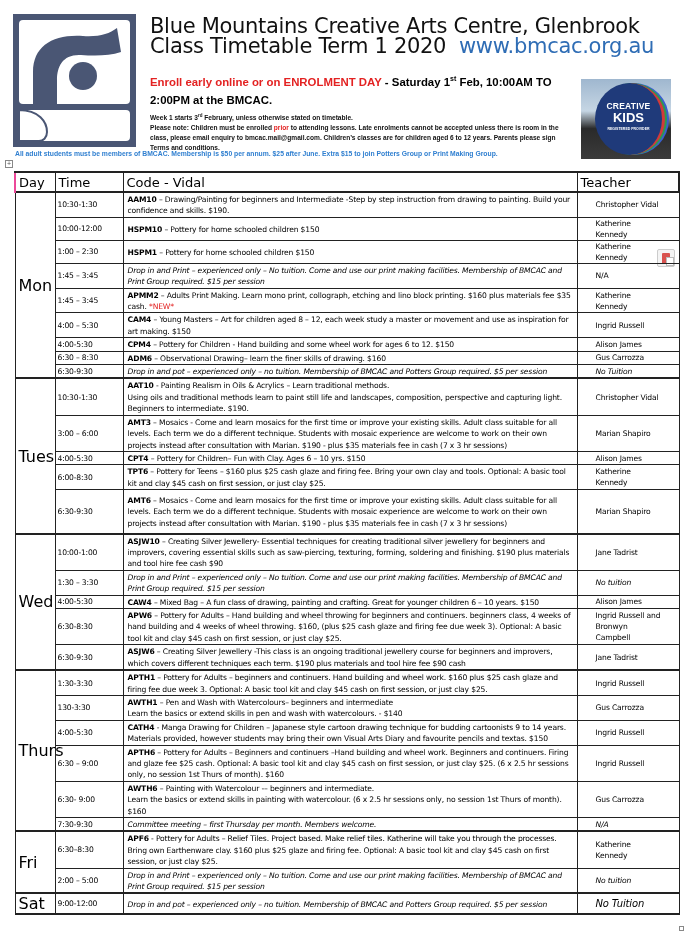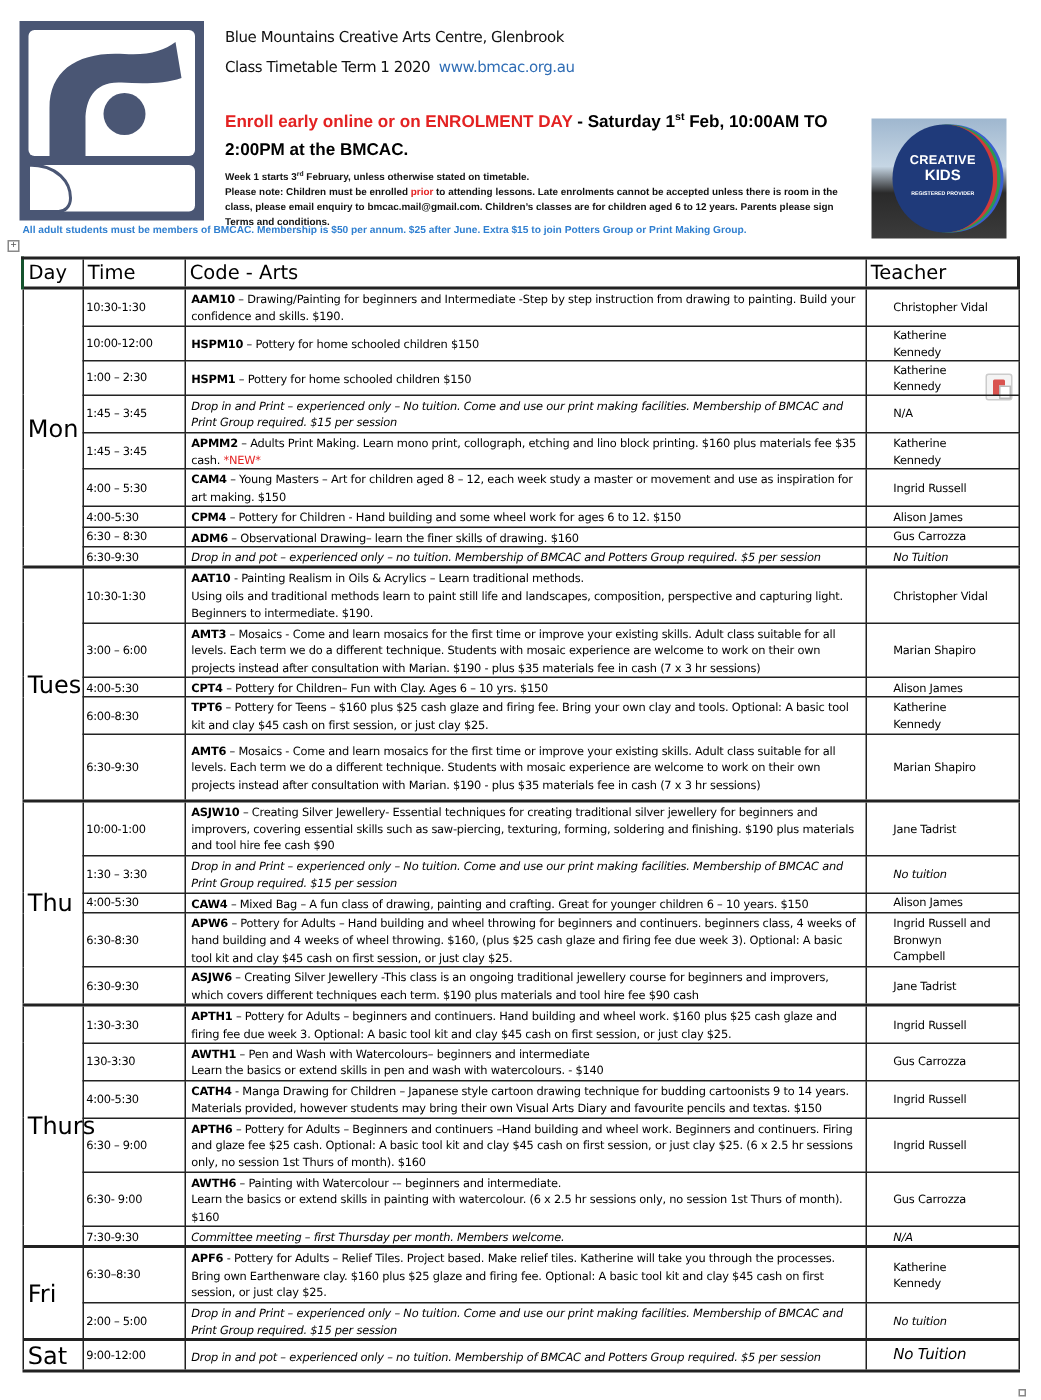--- a/index.html
+++ b/index.html
@@ -2,37 +2,37 @@
 <html><head>
 <meta charset="utf-8">
 <style>
   * { box-sizing: border-box; margin: 0; padding: 0; }
   html, body { width: 694px; height: 933px; background: #ffffff; overflow: hidden; }
   body { position: relative; font-family: "Liberation Sans", sans-serif; color: #000; }
 
   .logo { position: absolute; left: 13px; top: 14px; width: 123px; height: 133px; background: #4a5674; }
   .logo svg { width: 100%; height: 100%; display: block; }
 
-  .title { position: absolute; left: 150px; top: 16px; font-family: "DejaVu Sans", sans-serif; font-size: 10px; line-height: 20px; color: #111; letter-spacing: -0.3px; }
+  .title { position: absolute; left: 150px; top: 16px; font-family: "DejaVu Sans", sans-serif; font-size: 21px; line-height: 20px; color: #111; letter-spacing: -0.3px; }
   .title .url { color: #2f6db5; }
 
   .enroll { position: absolute; left: 150px; top: 70px; width: 410px; font-size: 11.4px; font-weight: bold; line-height: 18px; color: #000; }
   .enroll .red { color: #e32222; }
   .enroll sup { font-size: 7px; }
 
   .notes { position: absolute; left: 150px; top: 111px; width: 418px; font-size: 6.6px; font-weight: bold; line-height: 10px; color: #111; }
   .notes .red { color: #e32222; }
   .notes sup { font-size: 4.5px; }
 
   .membership { position: absolute; left: 15px; top: 150px; font-size: 6.8px; font-weight: bold; color: #2f7fd0; white-space: nowrap; }
 
   .badge { position: absolute; left: 581px; top: 79px; width: 90px; height: 80px; background: linear-gradient(#9fb7cf 0%, #c6d6e4 40%, #2a2a2a 62%, #3b3b3b 100%); overflow: hidden; }
   .badge .disc { position: absolute; left: 14px; top: 4px; width: 70px; height: 72px; border-radius: 50%; background: #1f3a7a; border-right: 3px solid #d23a3a; box-shadow: 2px 0 0 #2e9a4e, 4px 0 0 #3a5fcf; color: #fff; text-align: center; font-weight: bold; }
   .badge .t1 { font-size: 8.5px; margin-top: 18px; letter-spacing: 0.2px; }
-  .badge .t2 { font-size: 10px; line-height: 13px; }
+  .badge .t2 { font-size: 13px; line-height: 13px; }
   .badge .t3 { font-size: 3.5px; margin-top: 3px; }
 
   .move-handle { position: absolute; left: 5px; top: 160px; width: 8px; height: 8px; border: 1px solid #888; font-size: 7px; line-height: 6px; text-align: center; color: #555; }
   .resize-handle { position: absolute; left: 679px; top: 926px; width: 5px; height: 5px; border: 1px solid #888; }
   .paste-icon { position: absolute; left: 657px; top: 249px; width: 18px; height: 18px; border: 1px solid #ccc; background: #f4f4f4; border-radius: 2px; }
   .paste-icon::before { content: ""; position: absolute; left: 4px; top: 3px; width: 8px; height: 11px; background: #d9534f; border-radius: 1px; }
   .paste-icon::after { content: ""; position: absolute; left: 8px; top: 7px; width: 6px; height: 7px; background: #fff; border: 1px solid #bbb; }
 
   table.tt { position: absolute; left: 14px; top: 171px; width: 664px; border-collapse: collapse; table-layout: fixed; }
   table.tt td, table.tt th { border: 1px solid #222; vertical-align: middle; font-family: "DejaVu Sans", sans-serif; }
@@ -90,23 +90,23 @@
 
 <table class="tt" id="tt">
   <colgroup>
       <col class="c-day">
       <col class="c-time">
       <col class="c-class">
       <col class="c-teacher">
     </colgroup>
   <thead>
     <tr>
-      <th style="border-left:2px solid #14532d">Day</th>
+      <th style="border-left:2px solid #ec4899">Day</th>
       <th>Time</th>
-      <th>Code - Arts</th>
+      <th>Code - Vidal</th>
       <th style="border-right:2px solid #222">Teacher</th>
     </tr>
   </thead>
   <tbody id="tt-body">
       <tr class="daystart">
         <td class="day" rowspan="9">Mon</td>
         <td class="time">10:30-1:30</td>
         <td class="cls"><b>AAM10</b><span style="white-space: pre-line;"> – Drawing/Painting for beginners and Intermediate -Step by step instruction from drawing to painting. Build your confidence and skills. $190.</span></td>
         <td class="teacher">Christopher Vidal</td>
       </tr>
@@ -171,21 +171,21 @@
         <td class="time">6:00-8:30</td>
         <td class="cls"><b>TPT6</b><span style="white-space: pre-line;"> – Pottery for Teens – $160 plus $25 cash glaze and firing fee. Bring your own clay and tools. Optional: A basic tool kit and clay $45 cash on first session, or just clay $25.</span></td>
         <td class="teacher">Katherine Kennedy</td>
       </tr>
       <tr>
         <td class="time">6:30-9:30</td>
         <td class="cls" style="height: 44px;"><b>AMT6</b><span style="white-space: pre-line;"> – Mosaics - Come and learn mosaics for the first time or improve your existing skills. Adult class suitable for all levels.   Each term we do a different technique.  Students with mosaic experience are welcome to work on their own projects instead after consultation with Marian. $190 - plus $35 materials fee in cash (7 x 3 hr sessions)</span></td>
         <td class="teacher">Marian Shapiro</td>
       </tr>
       <tr class="daystart">
-        <td class="day" rowspan="5">Thu</td>
+        <td class="day" rowspan="5">Wed</td>
         <td class="time">10:00-1:00</td>
         <td class="cls"><b>ASJW10</b><span style="white-space: pre-line;"> – Creating Silver Jewellery- Essential techniques for creating traditional silver jewellery for beginners and improvers, covering essential skills such as saw-piercing, texturing, forming, soldering and finishing. $190 plus materials and tool hire fee cash $90</span></td>
         <td class="teacher">Jane Tadrist</td>
       </tr>
       <tr>
         <td class="time">1:30 – 3:30</td>
         <td class="cls it"><span style="white-space: pre-line;">Drop in and Print – experienced only – No tuition. Come and use our print making facilities. Membership of BMCAC and Print Group required. $15 per session</span></td>
         <td class="teacher it">No tuition</td>
       </tr>
       <tr>

